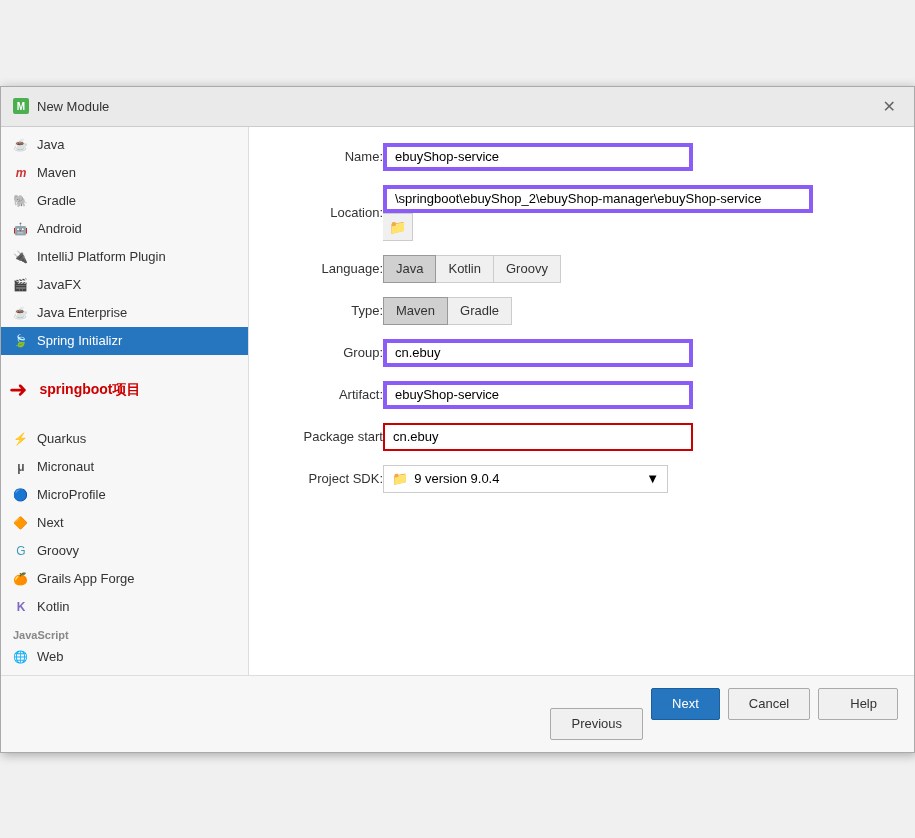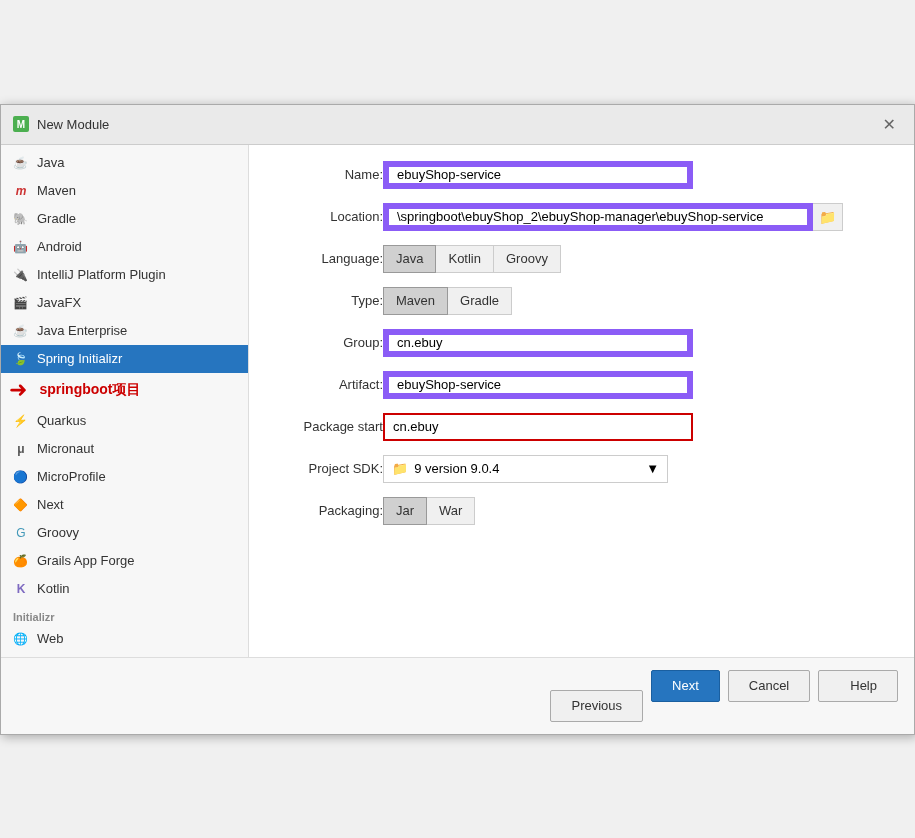--- a/index.html
+++ b/index.html
@@ -94,21 +94,21 @@
       padding: 4px 12px 2px 12px;
       font-size: 11px;
       color: #888;
       font-weight: 600;
       margin-top: 4px;
     }
     .annotation {
       color: #cc0000;
       font-size: 14px;
       font-weight: bold;
-      padding: 6px 12px;
+      padding: 24px 12px;
     }
     .main-content {
       flex: 1;
       padding: 16px 24px;
       overflow-y: auto;
     }
     .form-row {
       display: flex;
       align-items: center;
       margin-bottom: 14px;
@@ -137,32 +137,33 @@
       font-size: 13px;
       text-decoration: none;
       cursor: pointer;
     }
     .gear-icon {
       color: #666;
       font-size: 14px;
       cursor: pointer;
     }
     input[type="text"] {
-      border: 6px solid #8b5cf6;
+      border: 4px solid #8b5cf6;
       padding: 4px 8px;
       font-size: 13px;
       height: 28px;
       outline: none;
       background: white;
     }
     .name-input { width: 310px; }
     .location-row {
       display: flex;
       align-items: flex-start;
       gap: 0;
+      flex-direction: column;
     }
     .location-input {
       width: 430px;
       border: 2px solid #cc0000;
       padding: 4px 8px;
       font-size: 12px;
       height: 28px;
       outline: none;
     }
     .browse-btn {
@@ -340,21 +341,21 @@
         <span>Groovy</span>
       </div>
       <div class="sidebar-item">
         <span class="icon" style="color:#f4a300;">🍊</span>
         <span>Grails App Forge</span>
       </div>
       <div class="sidebar-item">
         <span class="icon" style="color:#7f6bc1;font-weight:bold;">K</span>
         <span>Kotlin</span>
       </div>
-      <div class="sidebar-category">Initializr</div>
+      <div class="sidebar-category">JavaScript</div>
       <div class="sidebar-item">
         <span class="icon">🌐</span>
         <span>Web</span>
       </div>
     </div>
 
     <div class="main-content">
 
 
       <div class="form-row">
@@ -407,27 +408,20 @@
         <div class="sdk-select" style="width:285px;height:28px;border:1px solid #ccc;padding:0 8px;background:white;display:flex;align-items:center;justify-content:space-between;">
           <div class="sdk-select-inner">
             <span class="sdk-icon">📁</span>
             <span>9 version 9.0.4</span>
           </div>
           <span>▼</span>
         </div>
       </div>
 
 
-      <div class="form-row">
-        <span class="form-label">Packaging:</span>
-        <div class="btn-group">
-          <button class="btn-option selected">Jar</button>
-          <button class="btn-option">War</button>
-        </div>
-      </div>
     </div>
   </div>
 
   <div class="footer">
     <button class="footer-btn btn-previous">Previous</button>
     <button class="footer-btn btn-next">Next</button>
     <button class="footer-btn btn-cancel">Cancel</button>
     <button class="footer-btn btn-help">Help</button>
   </div>
 </div>

